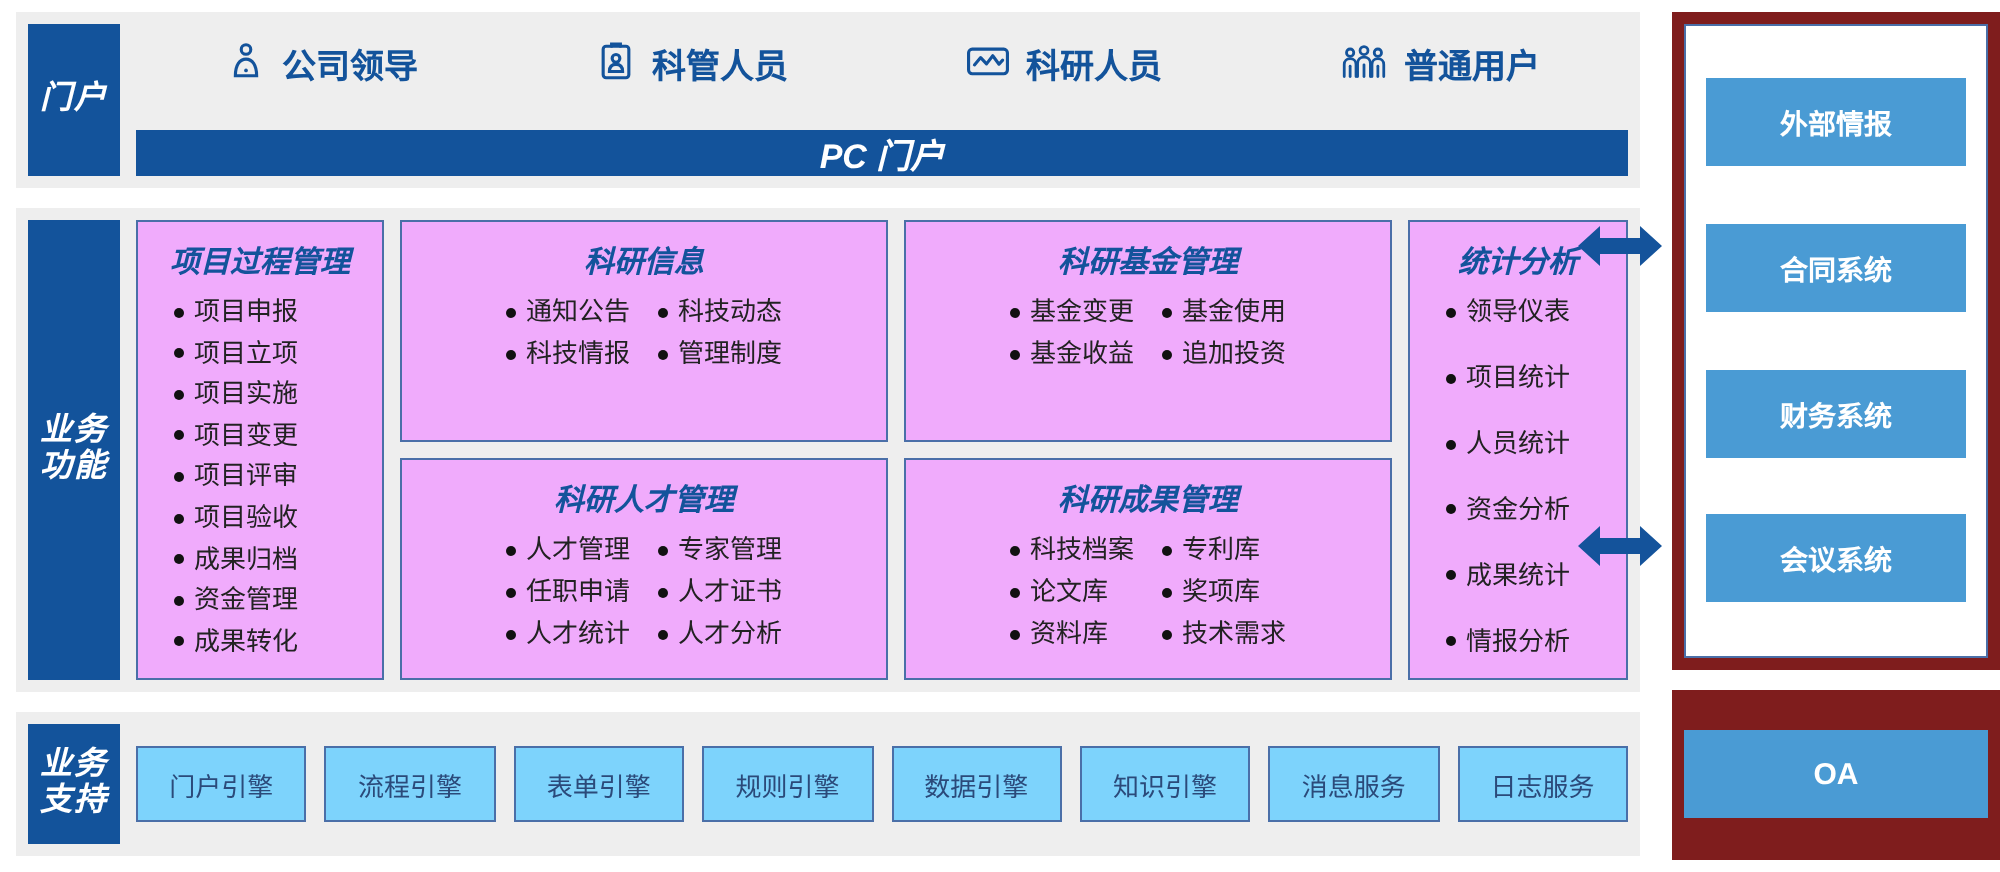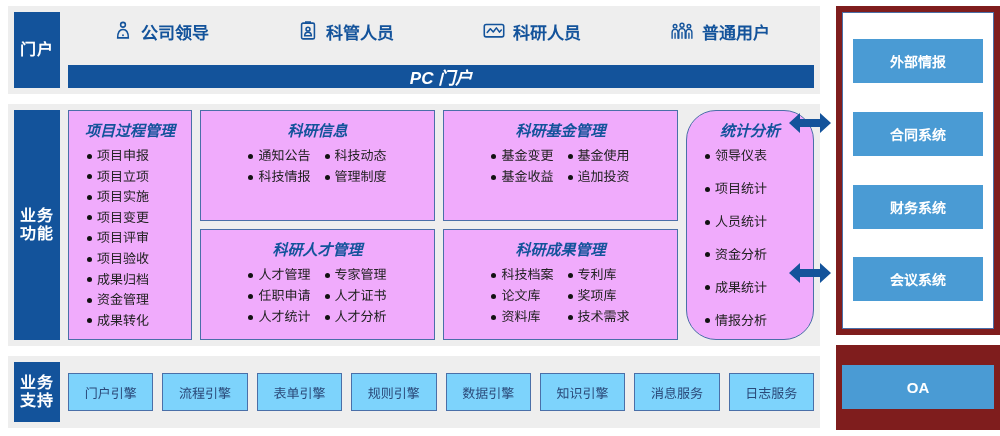--- a/index.html
+++ b/index.html
@@ -52,21 +52,21 @@
     letter-spacing: 1px;
     width: 46px;
     flex: none;
     display: flex;
     align-items: center;
     justify-content: center;
     text-align: center;
     writing-mode: horizontal-tb;
     padding: 2px;
   }
-  .vlabel span { display: block; }
+  .vlabel span { display: block; font-style: italic; }
 
   
   .portal-band { height: 88px; }
   .portal-body {
     flex: 1;
     display: flex;
     flex-direction: column;
     justify-content: space-between;
     padding-left: 8px;
     text-align: center;
@@ -131,21 +131,21 @@
     font-weight: bold;
     font-style: italic;
     font-size: 15px;
     text-align: center;
     margin-bottom: 6px;
     white-space: nowrap;
   }
 
   
   .card-narrow { width: 124px; flex: none; }
-  .card-stat   { width: 128px; flex: none; border-radius: 30px; }
+  .card-stat   { width: 110px; flex: none; }
 
   .bullets-1col {
     display: flex;
     flex-direction: column;
     width: 100%;
     align-items: flex-start;
     padding-left: 12px;
   }
   .bullets-1col.spread { justify-content: space-between; flex: 1; }
 

